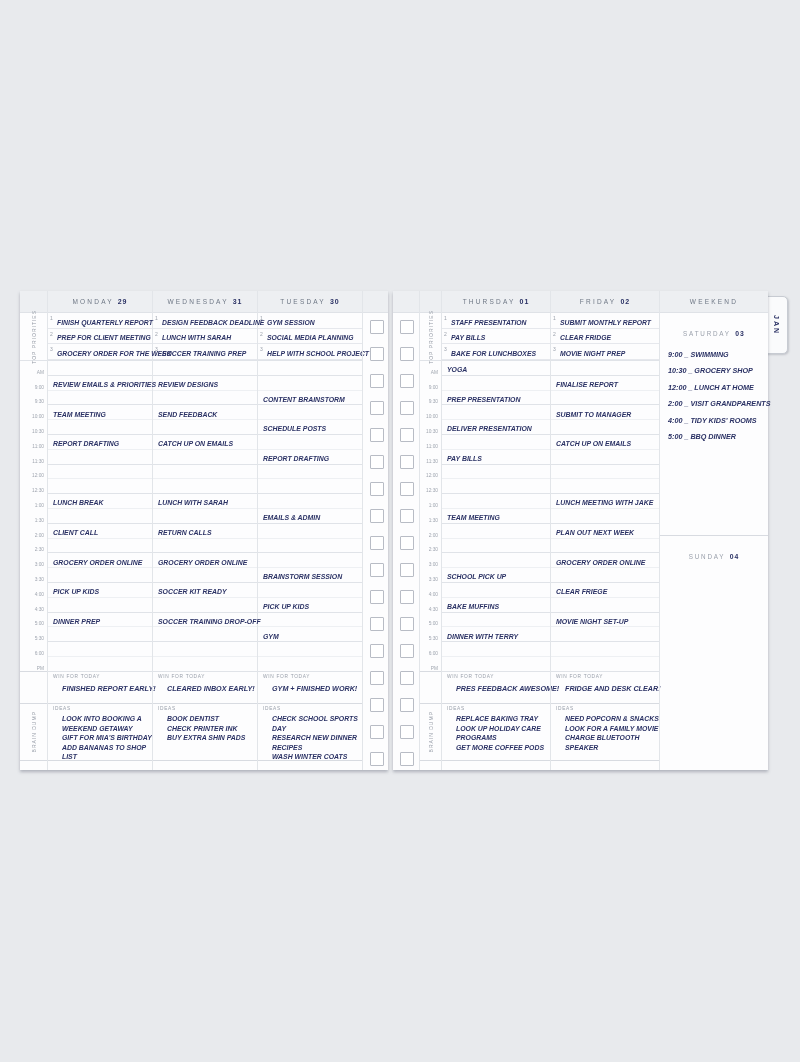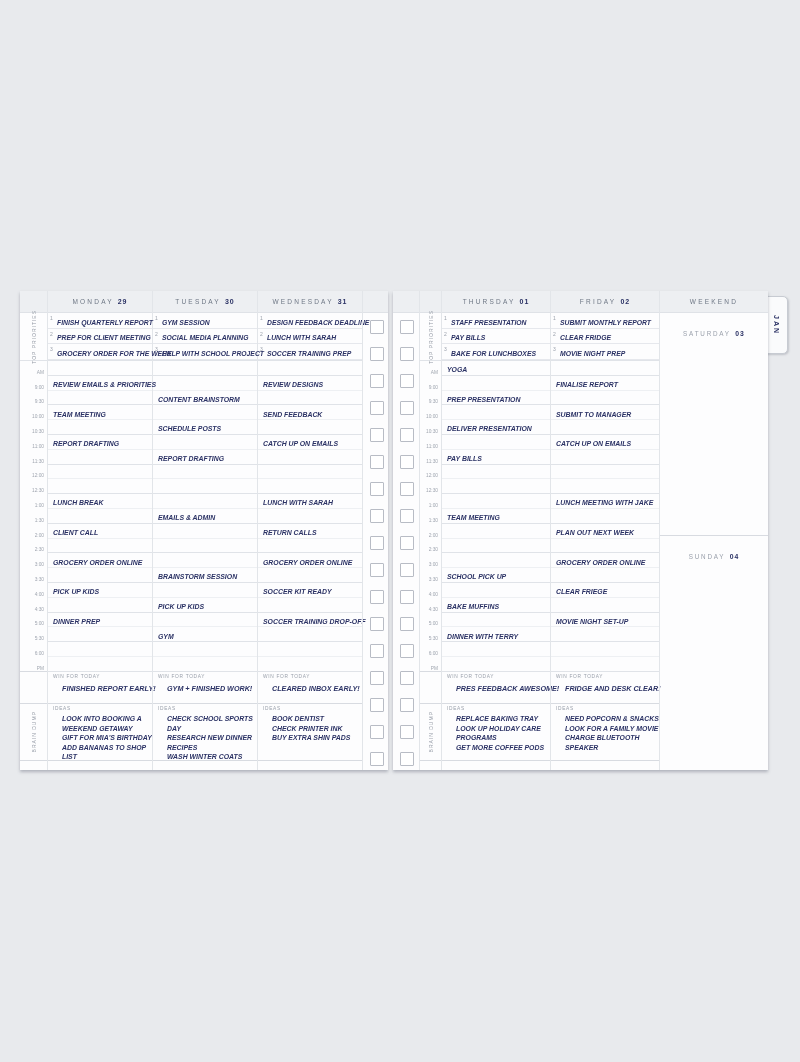--- a/index.html
+++ b/index.html
@@ -219,20 +219,91 @@
           <span class="lbl">IDEAS</span>
           <div class="ideas-list">
             <div class="idea hw">LOOK INTO BOOKING A WEEKEND GETAWAY</div>
             <div class="idea hw">GIFT FOR MIA'S BIRTHDAY</div>
             <div class="idea hw">ADD BANANAS TO SHOP LIST</div>
           </div>
         </div>
       </div>
       <div class="col day bl">
         <div class="hd">
+          <span class="hd-name">WEDNESDAY</span>
+          <span class="hd-num">31</span>
+        </div>
+        <div class="prios">
+          <div class="p-row">
+            <span class="p-num">1</span>
+            <span class="p-txt hw">DESIGN FEEDBACK DEADLINE</span>
+          </div>
+          <div class="p-row">
+            <span class="p-num">2</span>
+            <span class="p-txt hw">LUNCH WITH SARAH</span>
+          </div>
+          <div class="p-row">
+            <span class="p-num">3</span>
+            <span class="p-txt hw">SOCCER TRAINING PREP</span>
+          </div>
+        </div>
+        <div class="grid">
+          <div class="g-row hr"></div>
+          <div class="g-row">
+            <span class="ev hw">REVIEW DESIGNS</span>
+          </div>
+          <div class="g-row hr"></div>
+          <div class="g-row">
+            <span class="ev hw">SEND FEEDBACK</span>
+          </div>
+          <div class="g-row hr"></div>
+          <div class="g-row">
+            <span class="ev hw">CATCH UP ON EMAILS</span>
+          </div>
+          <div class="g-row hr"></div>
+          <div class="g-row"></div>
+          <div class="g-row hr"></div>
+          <div class="g-row">
+            <span class="ev hw">LUNCH WITH SARAH</span>
+          </div>
+          <div class="g-row hr"></div>
+          <div class="g-row">
+            <span class="ev hw">RETURN CALLS</span>
+          </div>
+          <div class="g-row hr"></div>
+          <div class="g-row">
+            <span class="ev hw">GROCERY ORDER ONLINE</span>
+          </div>
+          <div class="g-row hr"></div>
+          <div class="g-row">
+            <span class="ev hw">SOCCER KIT READY</span>
+          </div>
+          <div class="g-row hr"></div>
+          <div class="g-row">
+            <span class="ev hw">SOCCER TRAINING DROP-OFF</span>
+          </div>
+          <div class="g-row hr"></div>
+          <div class="g-row"></div>
+          <div class="g-row hr"></div>
+        </div>
+        <div class="sec-win">
+          <span class="lbl">WIN FOR TODAY</span>
+          <div class="win-txt hw">CLEARED INBOX EARLY!</div>
+        </div>
+        <div class="sec-ideas">
+          <span class="lbl">IDEAS</span>
+          <div class="ideas-list">
+            <div class="idea hw">BOOK DENTIST</div>
+            <div class="idea hw">CHECK PRINTER INK</div>
+            <div class="idea hw">BUY EXTRA SHIN PADS</div>
+          </div>
+        </div>
+      </div>
+      <div class="col day bl">
+        <div class="hd">
           <span class="hd-name">TUESDAY</span>
           <span class="hd-num">30</span>
         </div>
         <div class="prios">
           <div class="p-row">
             <span class="p-num">1</span>
             <span class="p-txt hw">GYM SESSION</span>
           </div>
           <div class="p-row">
             <span class="p-num">2</span>
@@ -283,91 +354,20 @@
         <div class="sec-win">
           <span class="lbl">WIN FOR TODAY</span>
           <div class="win-txt hw">GYM + FINISHED WORK!</div>
         </div>
         <div class="sec-ideas">
           <span class="lbl">IDEAS</span>
           <div class="ideas-list">
             <div class="idea hw">CHECK SCHOOL SPORTS DAY</div>
             <div class="idea hw">RESEARCH NEW DINNER RECIPES</div>
             <div class="idea hw">WASH WINTER COATS</div>
-          </div>
-        </div>
-      </div>
-      <div class="col day bl">
-        <div class="hd">
-          <span class="hd-name">WEDNESDAY</span>
-          <span class="hd-num">31</span>
-        </div>
-        <div class="prios">
-          <div class="p-row">
-            <span class="p-num">1</span>
-            <span class="p-txt hw">DESIGN FEEDBACK DEADLINE</span>
-          </div>
-          <div class="p-row">
-            <span class="p-num">2</span>
-            <span class="p-txt hw">LUNCH WITH SARAH</span>
-          </div>
-          <div class="p-row">
-            <span class="p-num">3</span>
-            <span class="p-txt hw">SOCCER TRAINING PREP</span>
-          </div>
-        </div>
-        <div class="grid">
-          <div class="g-row hr"></div>
-          <div class="g-row">
-            <span class="ev hw">REVIEW DESIGNS</span>
-          </div>
-          <div class="g-row hr"></div>
-          <div class="g-row">
-            <span class="ev hw">SEND FEEDBACK</span>
-          </div>
-          <div class="g-row hr"></div>
-          <div class="g-row">
-            <span class="ev hw">CATCH UP ON EMAILS</span>
-          </div>
-          <div class="g-row hr"></div>
-          <div class="g-row"></div>
-          <div class="g-row hr"></div>
-          <div class="g-row">
-            <span class="ev hw">LUNCH WITH SARAH</span>
-          </div>
-          <div class="g-row hr"></div>
-          <div class="g-row">
-            <span class="ev hw">RETURN CALLS</span>
-          </div>
-          <div class="g-row hr"></div>
-          <div class="g-row">
-            <span class="ev hw">GROCERY ORDER ONLINE</span>
-          </div>
-          <div class="g-row hr"></div>
-          <div class="g-row">
-            <span class="ev hw">SOCCER KIT READY</span>
-          </div>
-          <div class="g-row hr"></div>
-          <div class="g-row">
-            <span class="ev hw">SOCCER TRAINING DROP-OFF</span>
-          </div>
-          <div class="g-row hr"></div>
-          <div class="g-row"></div>
-          <div class="g-row hr"></div>
-        </div>
-        <div class="sec-win">
-          <span class="lbl">WIN FOR TODAY</span>
-          <div class="win-txt hw">CLEARED INBOX EARLY!</div>
-        </div>
-        <div class="sec-ideas">
-          <span class="lbl">IDEAS</span>
-          <div class="ideas-list">
-            <div class="idea hw">BOOK DENTIST</div>
-            <div class="idea hw">CHECK PRINTER INK</div>
-            <div class="idea hw">BUY EXTRA SHIN PADS</div>
           </div>
         </div>
       </div>
       <div class="col c-col bl">
         <div class="l-hd"></div>
         <div class="box" style="top: 29px;"></div>
         <div class="box" style="top: 56px;"></div>
         <div class="box" style="top: 83px;"></div>
         <div class="box" style="top: 110px;"></div>
         <div class="box" style="top: 137px;"></div>
@@ -623,20 +623,28 @@
           </div>
         </div>
       </div>
       <div class="col wk bl">
         <div class="hd">
           <span class="hd-name">WEEKEND</span>
         </div>
         <div class="wk-body">
           <div class="wk-sec wk-sat">
             <div class="wk-subhd"><span class="wk-subname">SATURDAY</span>&nbsp;<span class="wk-subnum">03</span></div>
+            <div class="wk-events">
+              <div class="wk-ev hw">9:00 _ SWIMMING</div>
+              <div class="wk-ev hw">10:30 _ GROCERY SHOP</div>
+              <div class="wk-ev hw">12:00 _ LUNCH AT HOME</div>
+              <div class="wk-ev hw">2:00 _ VISIT GRANDPARENTS</div>
+              <div class="wk-ev hw">4:00 _ TIDY KIDS' ROOMS</div>
+              <div class="wk-ev hw">5:00 _ BBQ DINNER</div>
+            </div>
           </div>
           <div class="wk-sec wk-sun">
             <div class="wk-subhd"><span class="wk-subname">SUNDAY</span>&nbsp;<span class="wk-subnum">04</span></div>
           </div>
         </div>
       </div>
     </div>
 </div>
 
 </body></html>

